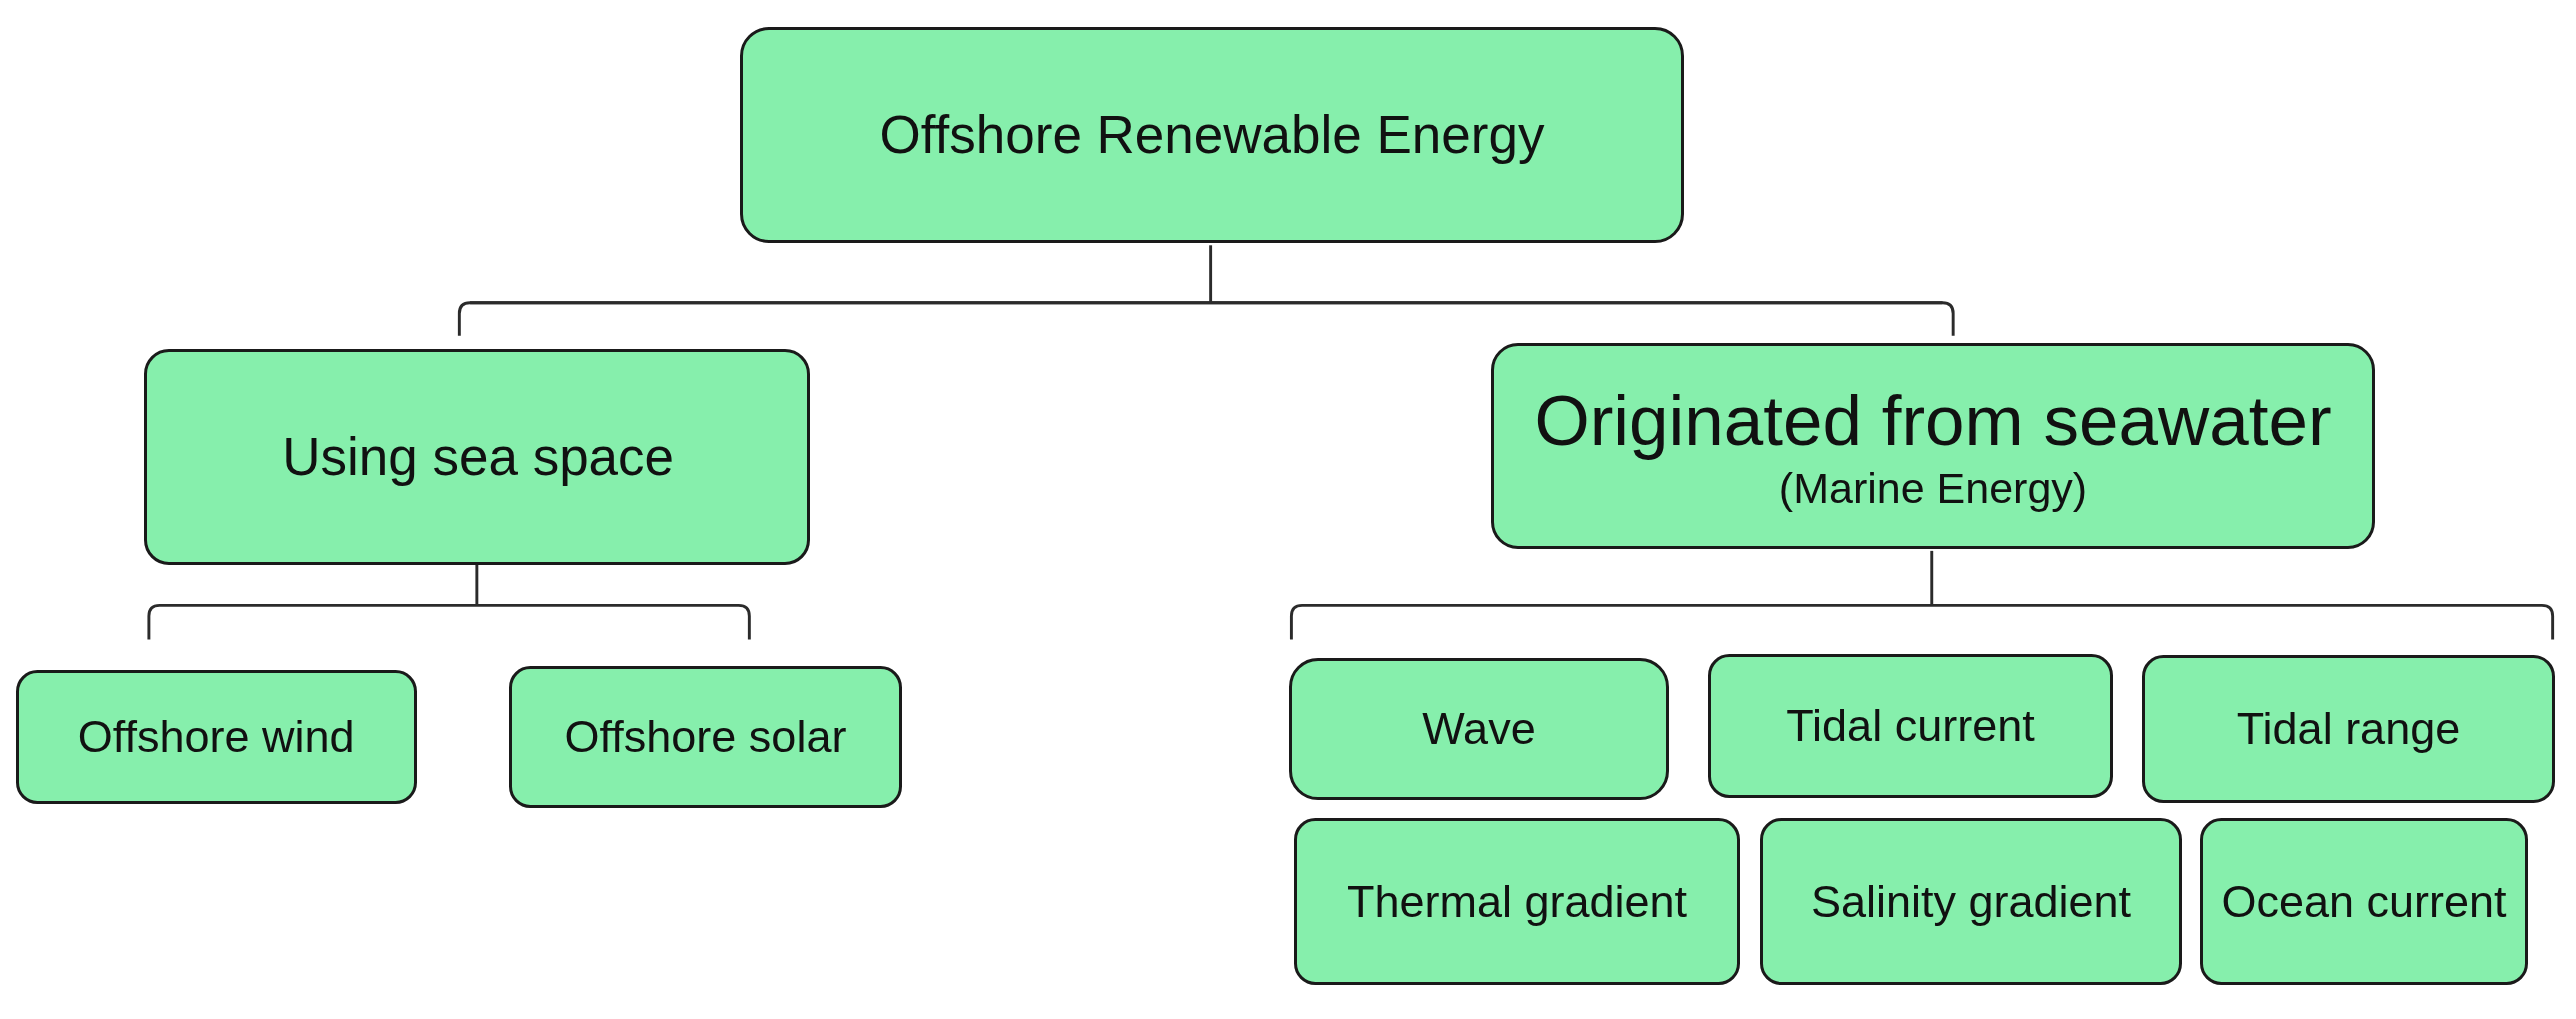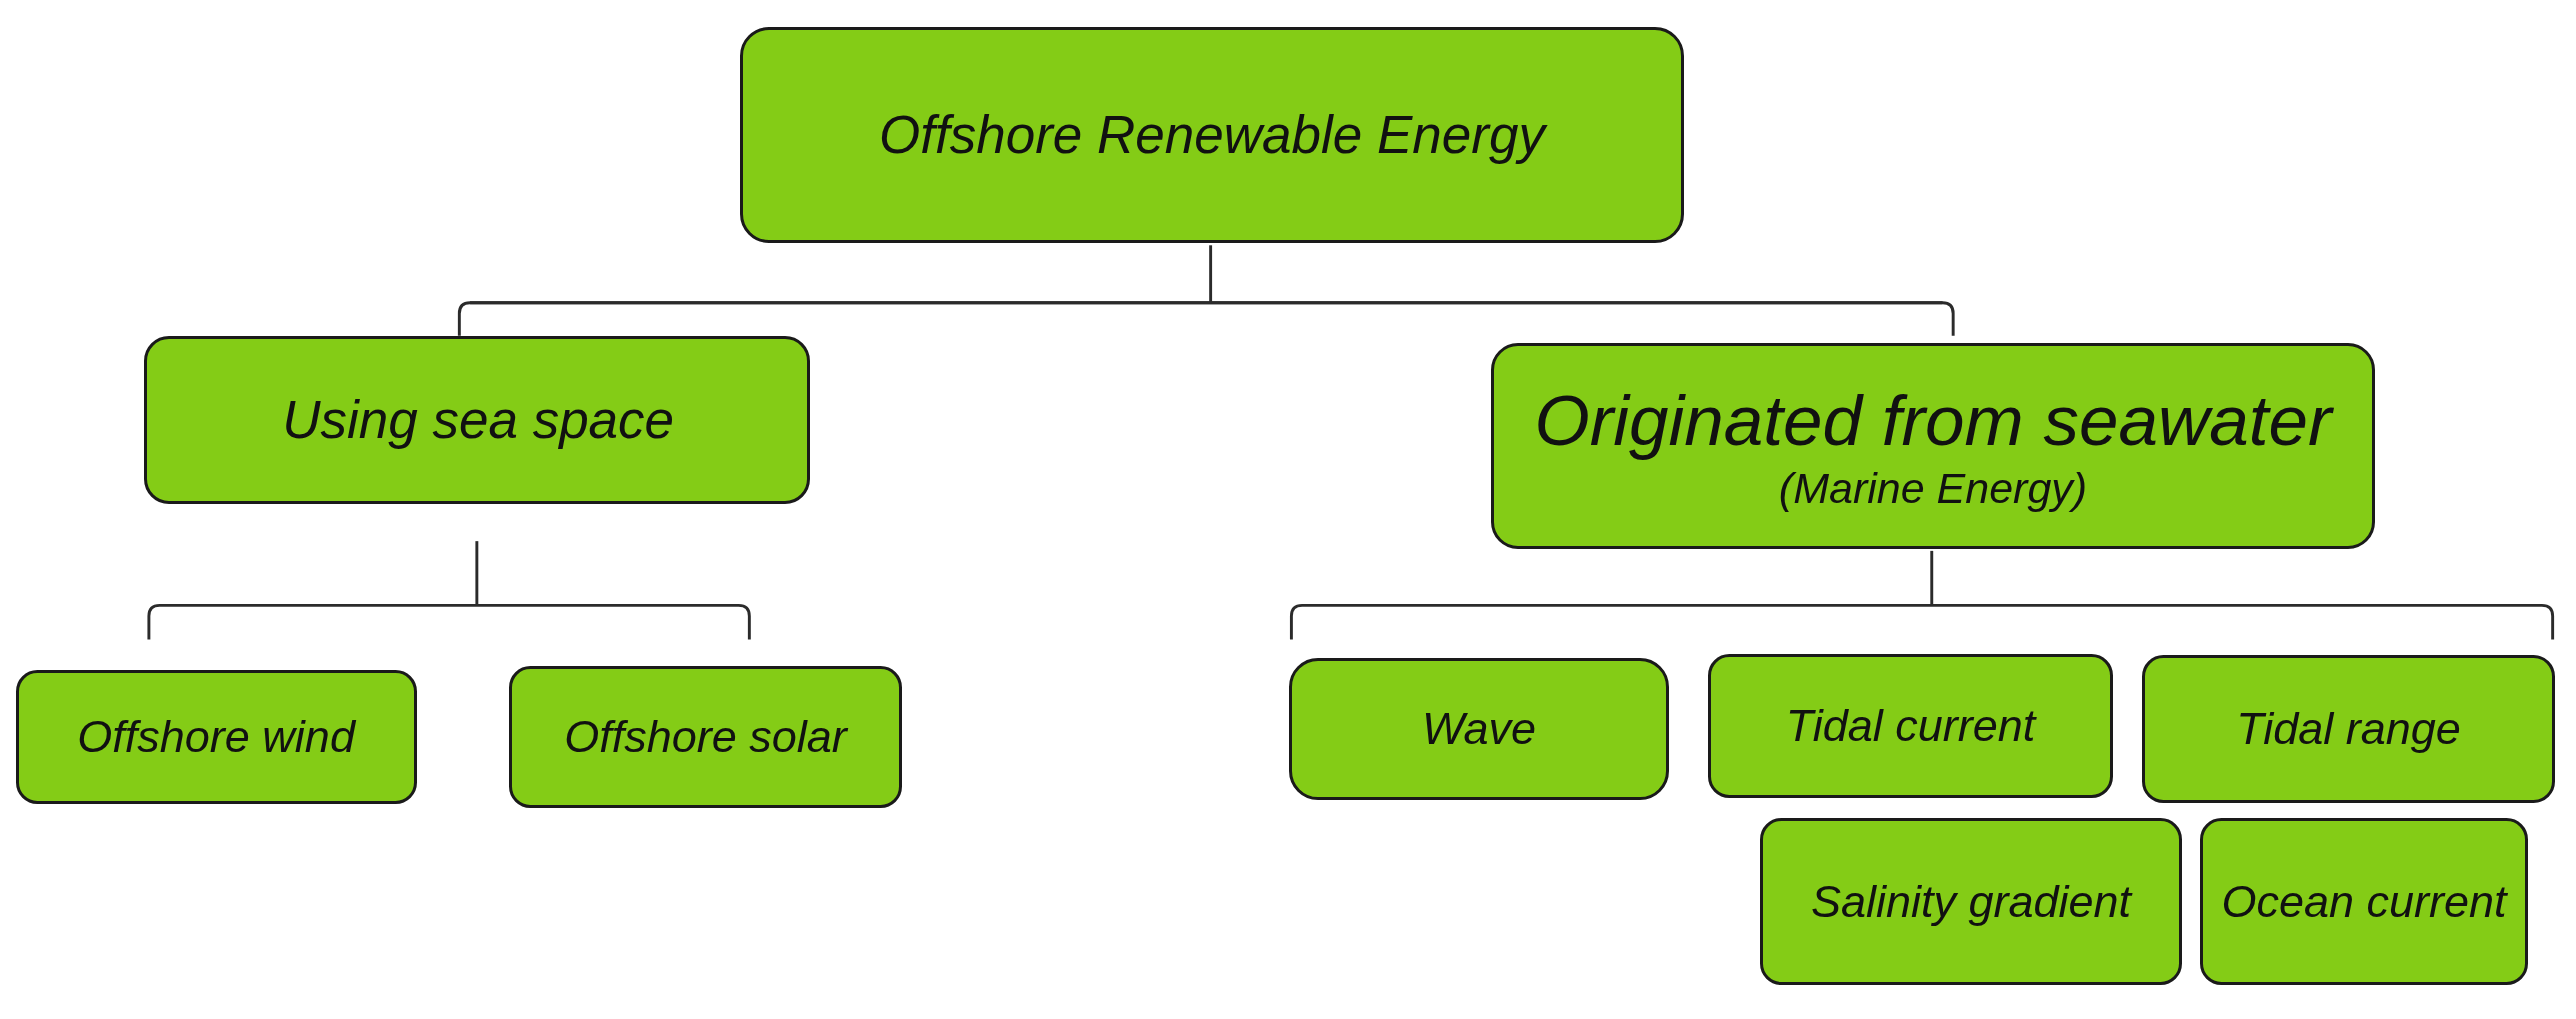--- a/index.html
+++ b/index.html
@@ -13,55 +13,54 @@
   #canvas {
     position: relative;
     width: 2576px;
     height: 1020px;
     background: #ffffff;
     overflow: hidden;
   }
   .node {
     position: absolute;
     box-sizing: border-box;
-    background: #84cc16;
+    background: #86efac;
     border: 3.9px solid #1a1a1a;
     border-radius: 25px;
     display: flex;
     flex-direction: column;
     align-items: center;
     justify-content: center;
     text-align: right;
     color: #111111;
     font-family: "Liberation Sans", sans-serif;
     line-height: 1.18;
     padding: 3.9px 9.7px;
-    font-style: italic;
   }
   .node .line-main {
     display: block;
     white-space: nowrap;
   }
   .node .line-sub {
     display: block;
     white-space: nowrap;
   }
 
   
   #node-root {
     left: 740px;  top: 27px;
     width: 944px; height: 216px;
     border-radius: 29px;
   }
   #node-root .line-main { font-size: 53px; }
 
   
   #node-sea-space {
-    left: 144px; top: 336px;
-    width: 666px; height: 168px; padding-left: 12px;
+    left: 144px; top: 349px;
+    width: 666px; height: 216px; padding-left: 12px;
   }
   #node-sea-space .line-main { font-size: 53px; }
 
   #node-seawater {
     left: 1491px; top: 343px;
     width: 884px; height: 206px;
     border-radius: 27px;
   }
   #node-seawater .line-main { font-size: 71px; }
   #node-seawater .line-sub  { font-size: 43px; }
@@ -177,20 +176,23 @@
   </div>
 
   <div class="node" id="node-tidal-current">
     <span class="line-main">Tidal current</span>
   </div>
 
   <div class="node" id="node-tidal-range">
     <span class="line-main">Tidal range</span>
   </div>
 
+  <div class="node" id="node-thermal-gradient">
+    <span class="line-main">Thermal gradient</span>
+  </div>
 
   <div class="node" id="node-salinity-gradient">
     <span class="line-main">Salinity gradient</span>
   </div>
 
   <div class="node" id="node-ocean-current">
     <span class="line-main">Ocean current</span>
   </div>
 
 </div>

